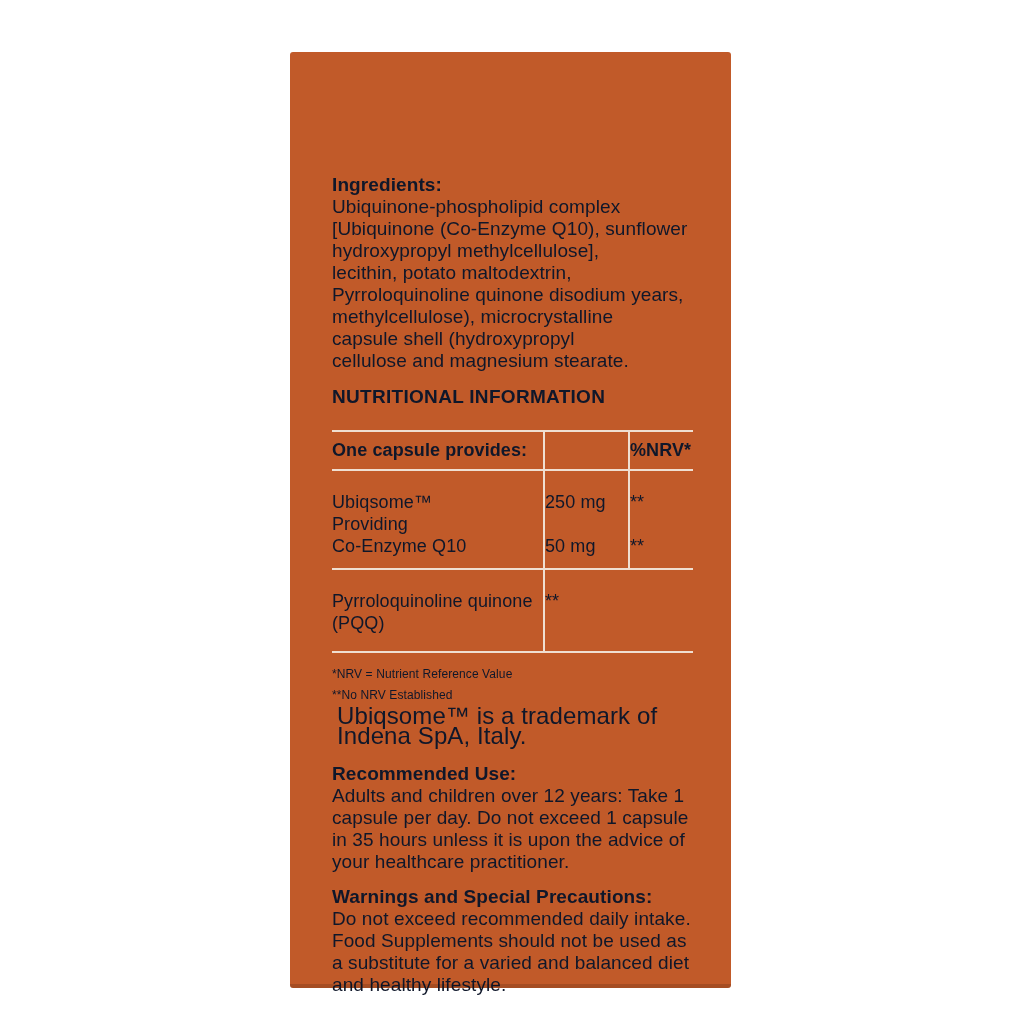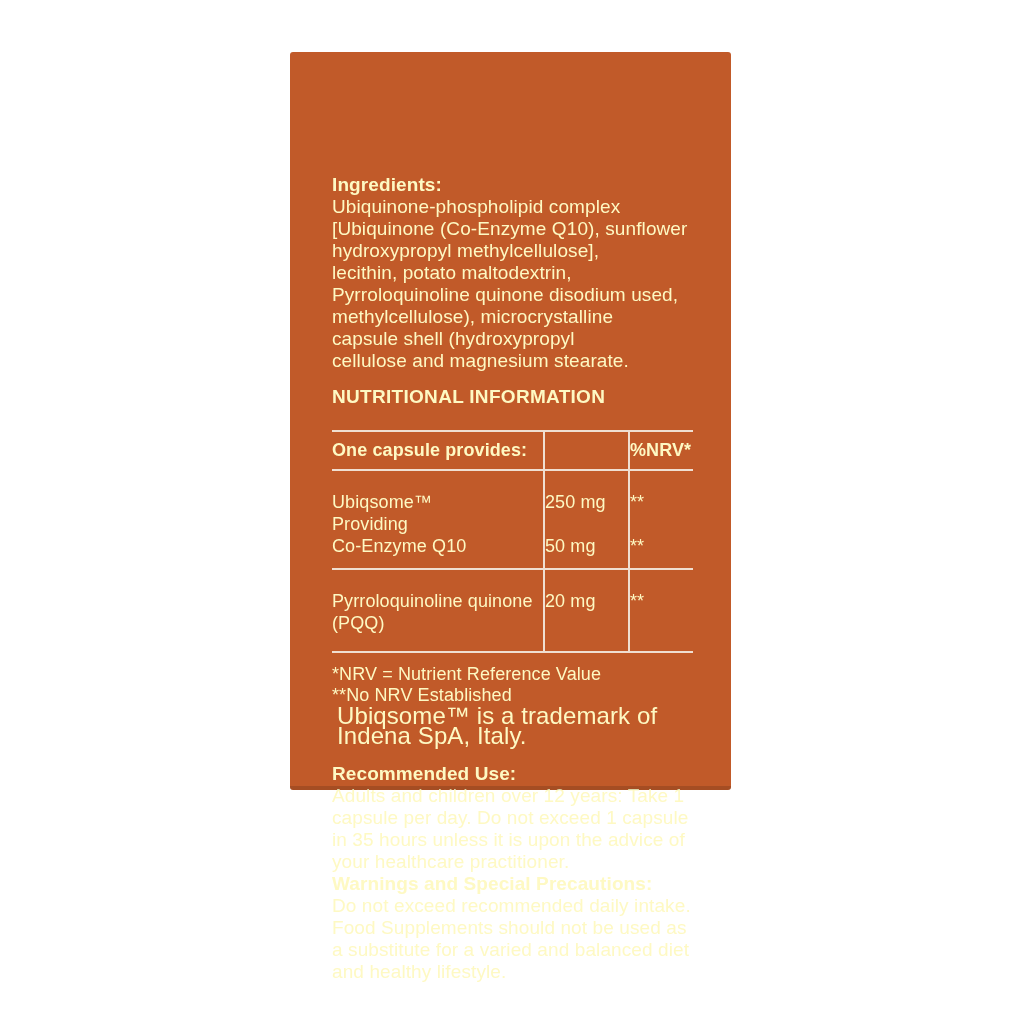--- a/index.html
+++ b/index.html
@@ -15,25 +15,25 @@
     width: 1024px;
     height: 1024px;
     background: #ffffff;
     overflow: hidden;
   }
   .label-panel {
     position: absolute;
     left: 290px;
     top: 52px;
     width: 441px;
-    height: 738px;
+    height: 936px;
     background: #C15A29;
     border-radius: 3px;
     box-sizing: border-box;
-    color: #fef9c3;
+    color: #0f172a;
   }
   .label-panel::after {
     content: "";
     position: absolute;
     left: 0; right: 0; bottom: 0;
     height: 4px;
     background: rgba(0,0,0,0.14);
     border-radius: 0 0 3px 3px;
   }
   .label-content {
@@ -76,46 +76,46 @@
   }
   .header-row {
     border-bottom: 2px solid rgba(244,234,223,0.92);
   }
   .header-row .cell { padding: 7px 0 8px 0; font-weight: 700; }
   .data-row .cell { padding: 20px 0 11px 0; }
   .data-row.second { border-top: 2px solid rgba(244,234,223,0.92); }
   .data-row.second .cell { padding-bottom: 17px; }
   .footnotes {
     margin-top: 11px;
-    font-size: 18px;
+    font-size: 12px;
   }
   .footnotes div { line-height: 21px; }
   .trademark-note {
     padding-left: 5px;
     font-size: 24px;
     line-height: 20px;
   }
   .use-section { margin-top: 17px; }
-  .warn-section { }
+  .warn-section { margin-top: 13px; }
 </style>
 </head>
 <body>
 
 <div class="stage">
   <div class="label-panel">
     <div class="label-content">
 
       <div class="ingredients-section">
         <div class="section-heading">Ingredients:</div>
         <div class="body-lines">
             <div>Ubiquinone-phospholipid complex</div>
             <div>[Ubiquinone (Co-Enzyme Q10), sunflower</div>
             <div>hydroxypropyl methylcellulose],</div>
             <div>lecithin, potato maltodextrin,</div>
-            <div>Pyrroloquinoline quinone disodium used,</div>
+            <div>Pyrroloquinoline quinone disodium years,</div>
             <div>methylcellulose), microcrystalline</div>
             <div>capsule shell (hydroxypropyl</div>
             <div>cellulose and magnesium stearate.</div>
           </div>
       </div>
 
       <div class="nutrition-section">
         <div class="section-heading nutrition-heading">NUTRITIONAL INFORMATION</div>
 
         <div class="nutri-table">
@@ -140,23 +140,20 @@
                 <div>**</div>
                 <div>&nbsp;</div>
                 <div>**</div>
               </div>
           </div>
 
           <div class="t-row data-row second">
             <div class="cell c1">
                 <div>Pyrroloquinoline quinone</div>
                 <div>(PQQ)</div>
-              </div>
-            <div class="cell c2">
-                <div>20 mg</div>
               </div>
             <div class="cell c3">
                 <div>**</div>
               </div>
           </div>
         </div>
 
         <div class="footnotes">
             <div>*NRV = Nutrient Reference Value</div>
             <div>**No NRV Established</div>

